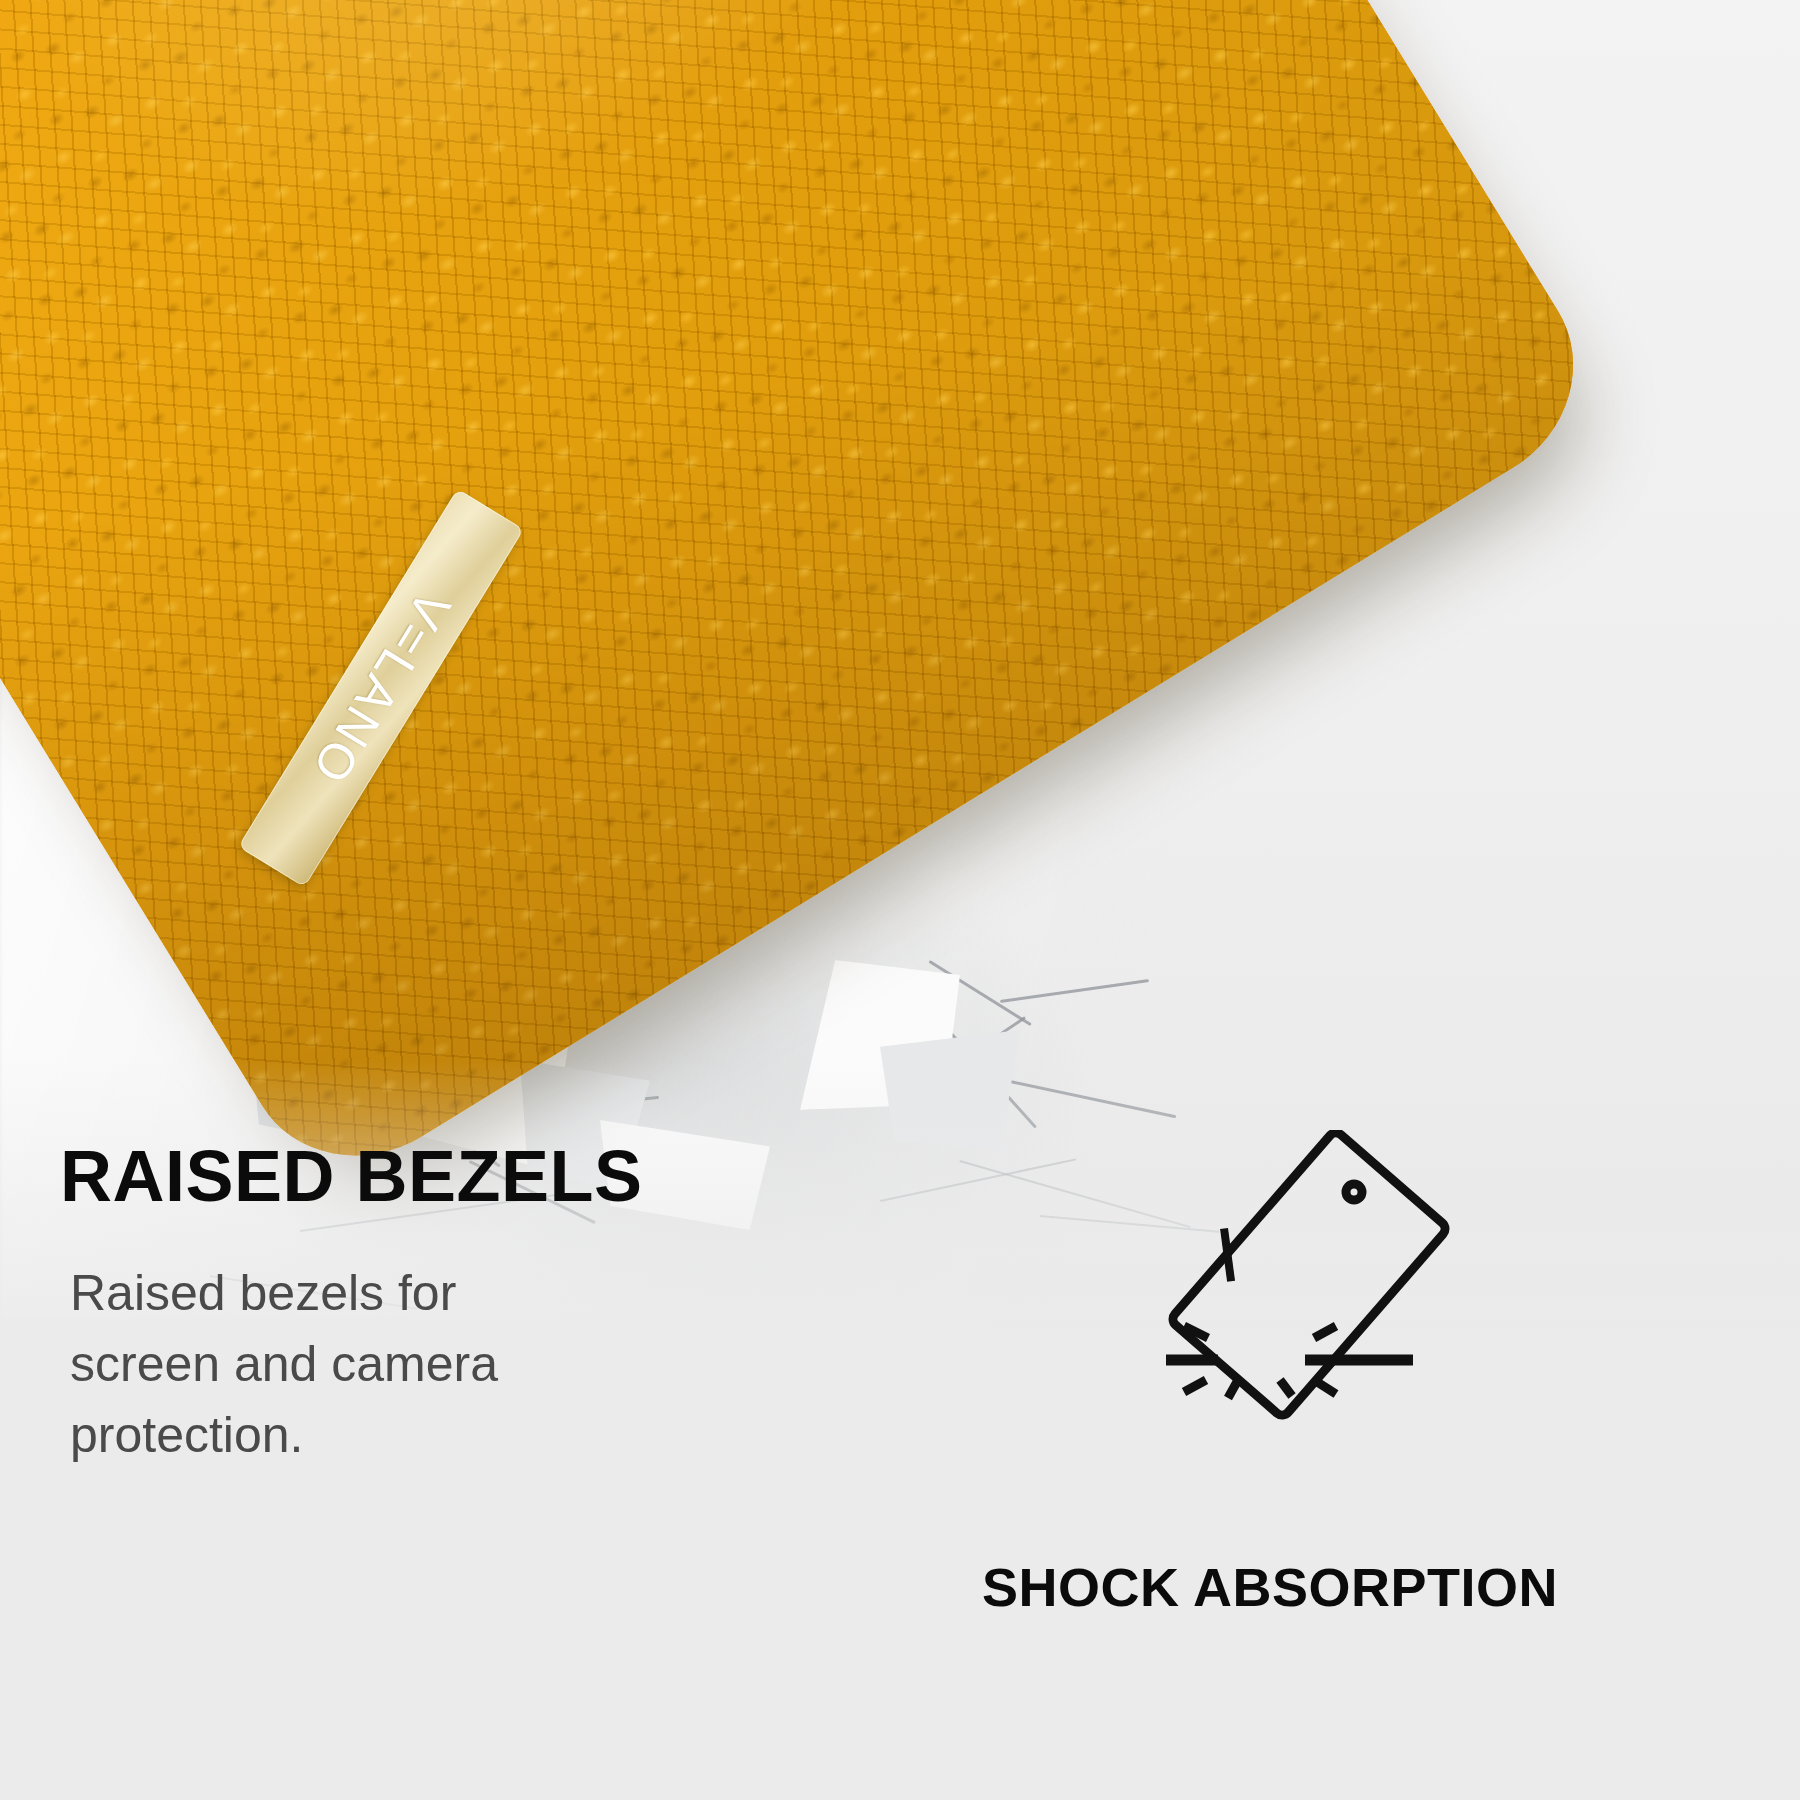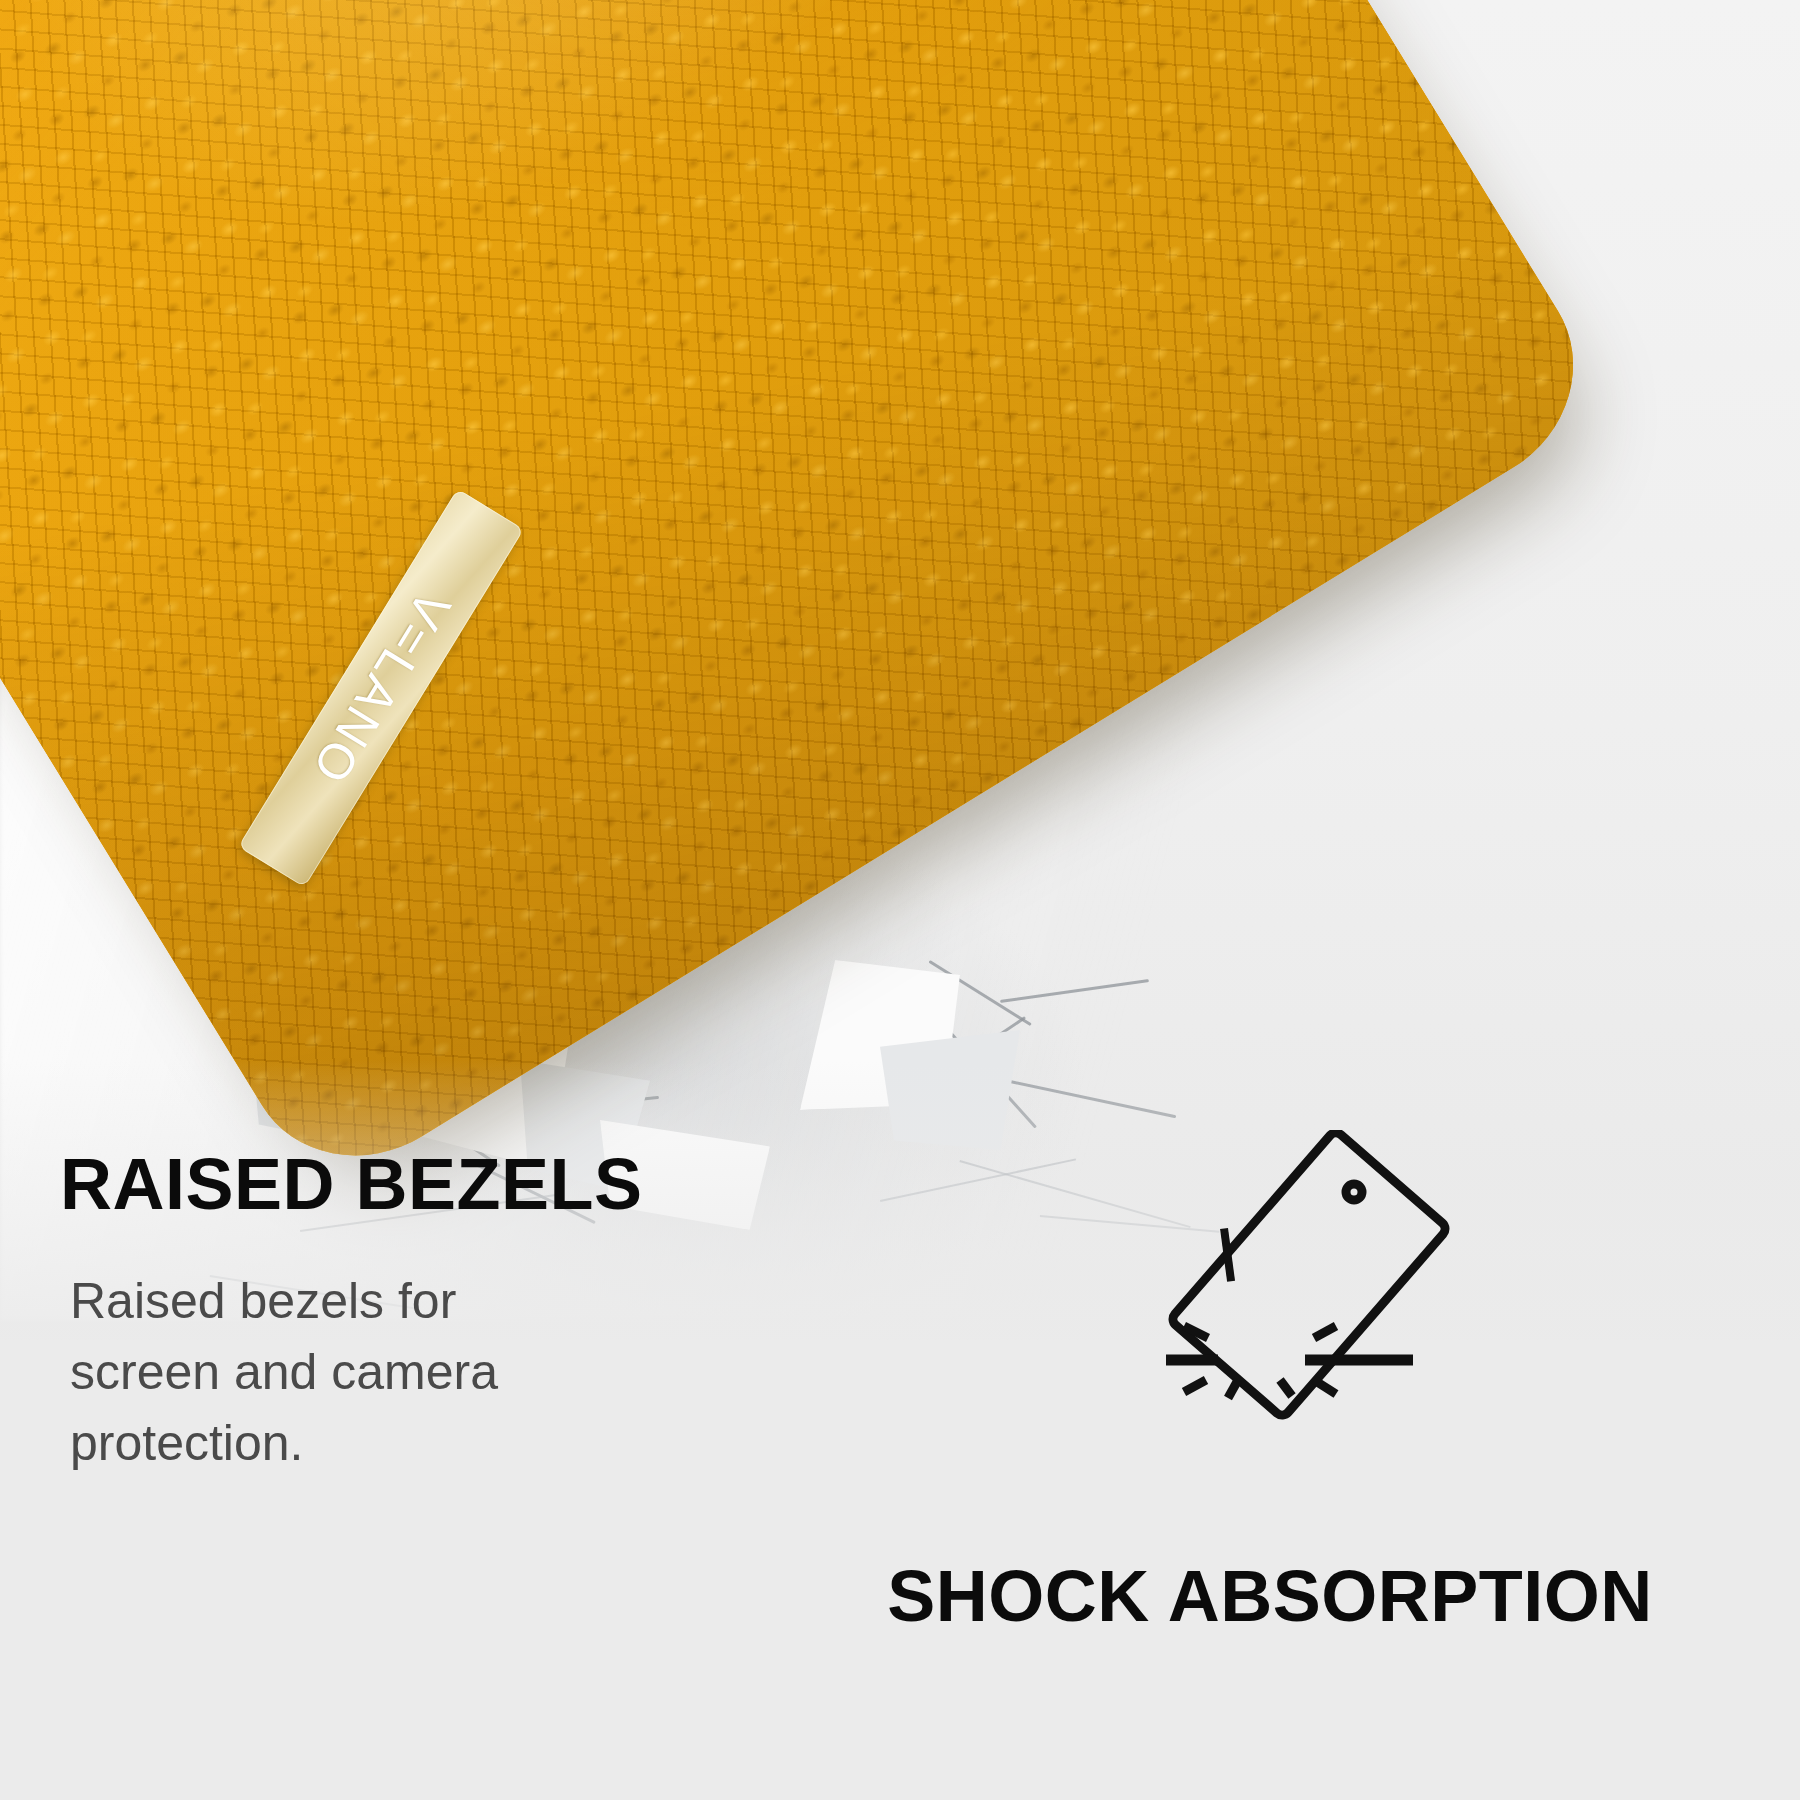--- a/index.html
+++ b/index.html
@@ -104,32 +104,32 @@
     letter-spacing:3px;
     font-weight:400;
     font-family:"Liberation Sans", sans-serif;
     text-shadow:0 1px 2px rgba(120,95,20,.35);
   }
 
   
   .leftText{position:absolute;left:60px;top:1140px;width:640px;}
   .h-title{
     font-size:72px;font-weight:700;color:#0b0b0b;letter-spacing:.5px;
-    line-height:1;margin:8px 0 46px 0;
+    line-height:1;margin:0 0 46px 0;
   }
   .p-body{
     font-size:50px;font-weight:400;color:#4a4a4a;line-height:1.42;margin:10px;
     max-width:520px;
   }
 
   
   .rightFeature{position:absolute;left:740px;top:1130px;width:1060px;}
   .iconWrap{position:relative;width:380px;height:330px;margin:0 auto 0 420px;}
   .h-title2{
-    font-size:72px;font-weight:700;color:#0b0b0b;letter-spacing:.5px;
+    font-size:54px;font-weight:700;color:#0b0b0b;letter-spacing:.5px;
     line-height:1;margin:100px 0 16px 0;text-align:center;white-space:nowrap;
   }
 </style>
 </head>
 <body>
 
 <div id="stage">
 
   <div class="floor"></div>
   <div class="floorsheen"></div>

